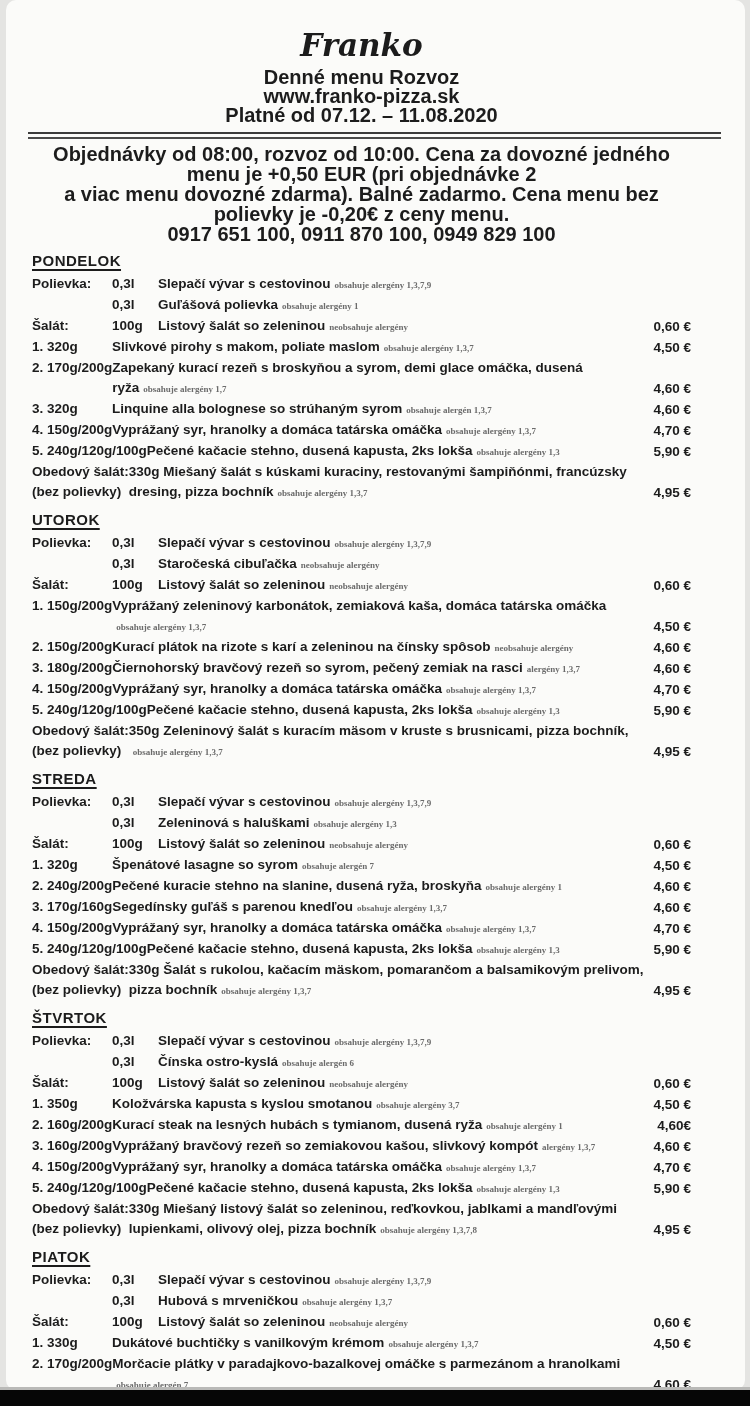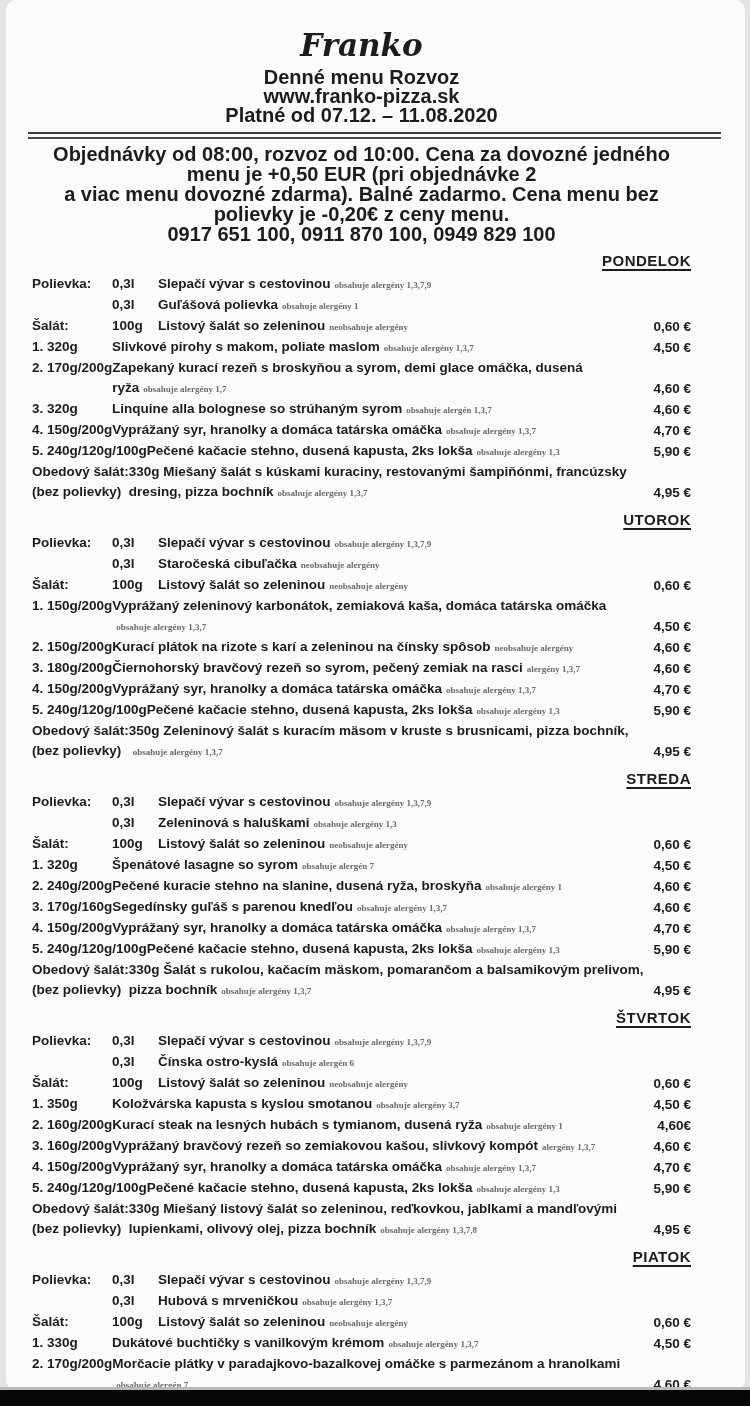--- a/index.html
+++ b/index.html
@@ -10,21 +10,21 @@
   .edge-line{position:absolute;left:0;right:0;bottom:16px;height:3px;background:#b9b9b7;}
   .bottom-bar{position:absolute;left:0;right:0;bottom:0;height:16px;background:#060606;}
 
   .title{font-family:"DejaVu Serif",serif;font-style:italic;font-weight:700;font-size:31px;
          text-align:center;line-height:38px;margin-bottom:4px;}
   .subtitle{font-weight:700;font-size:20px;text-align:center;line-height:19px;}
   .divider{height:3px;border-top:2px solid #3b3b3b;border-bottom:2px solid #4a4a4a;
            margin:7px -30px 5px -4px;}
   .notice{font-weight:700;font-size:20px;text-align:center;line-height:20px;}
 
-  .day-heading{font-weight:700;font-size:15px;text-align:right;letter-spacing:.5px;
+  .day-heading{font-weight:700;font-size:15px;text-align:left;letter-spacing:.5px;
                text-decoration:underline;text-decoration-thickness:2px;text-underline-offset:3px;
                margin:7px 0 4px 0;line-height:19px;}
   .row{display:flex;align-items:flex-start;font-size:13.5px;font-weight:700;line-height:20px;}
   .col-label{min-width:80px;white-space:nowrap;align-self:flex-start;flex-shrink:0;}
   .col-label .lbl2{white-space:nowrap;}
   .col-portion{width:46px;flex-shrink:0;align-self:flex-start;}
   .col-body{flex:1;min-width:0;}
   .line{white-space:nowrap;overflow:visible;}
   .allergen{font-size:9px;color:#6b6b6b;font-weight:700;margin-left:4px;font-family:Liberation Serif, serif;}
   .col-price{min-width:62px;text-align:right;align-self:flex-end;white-space:nowrap;flex-shrink:0;}

